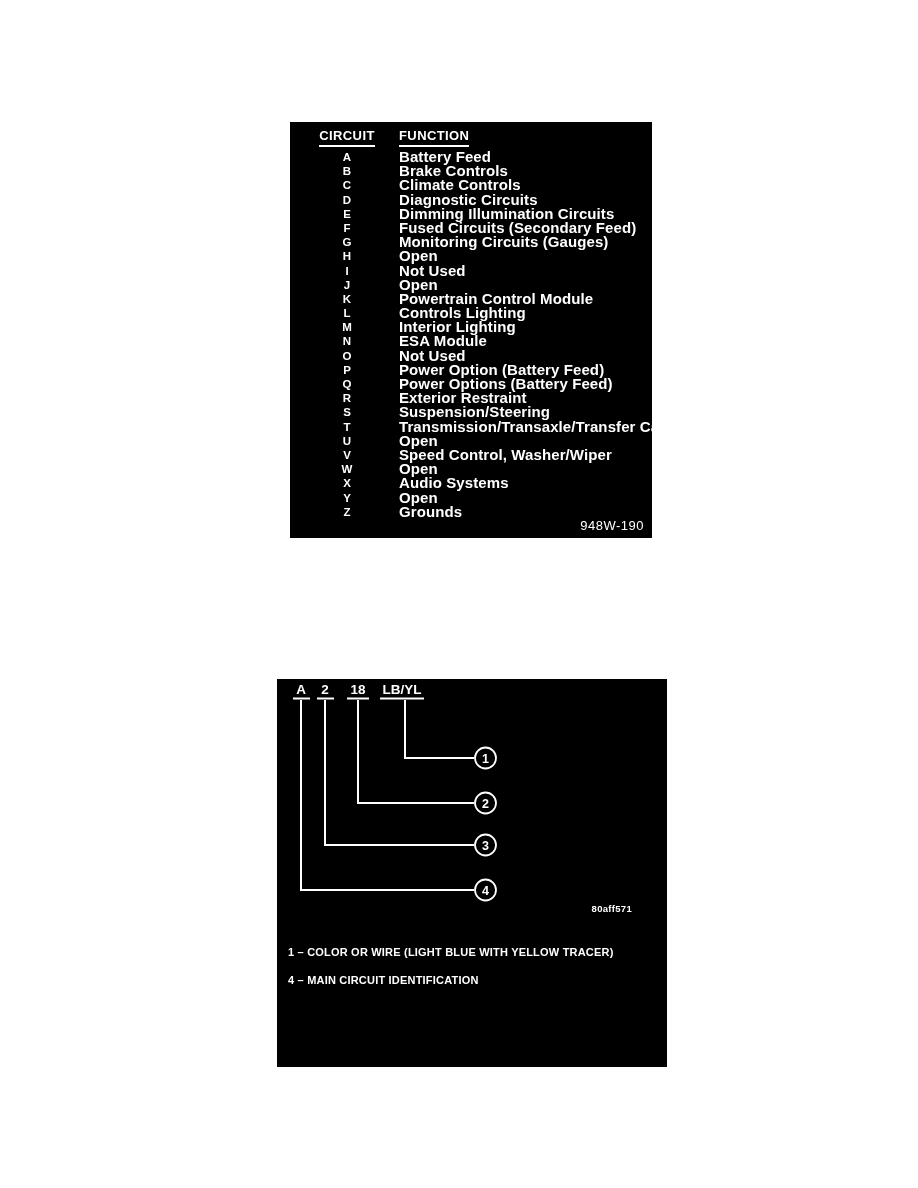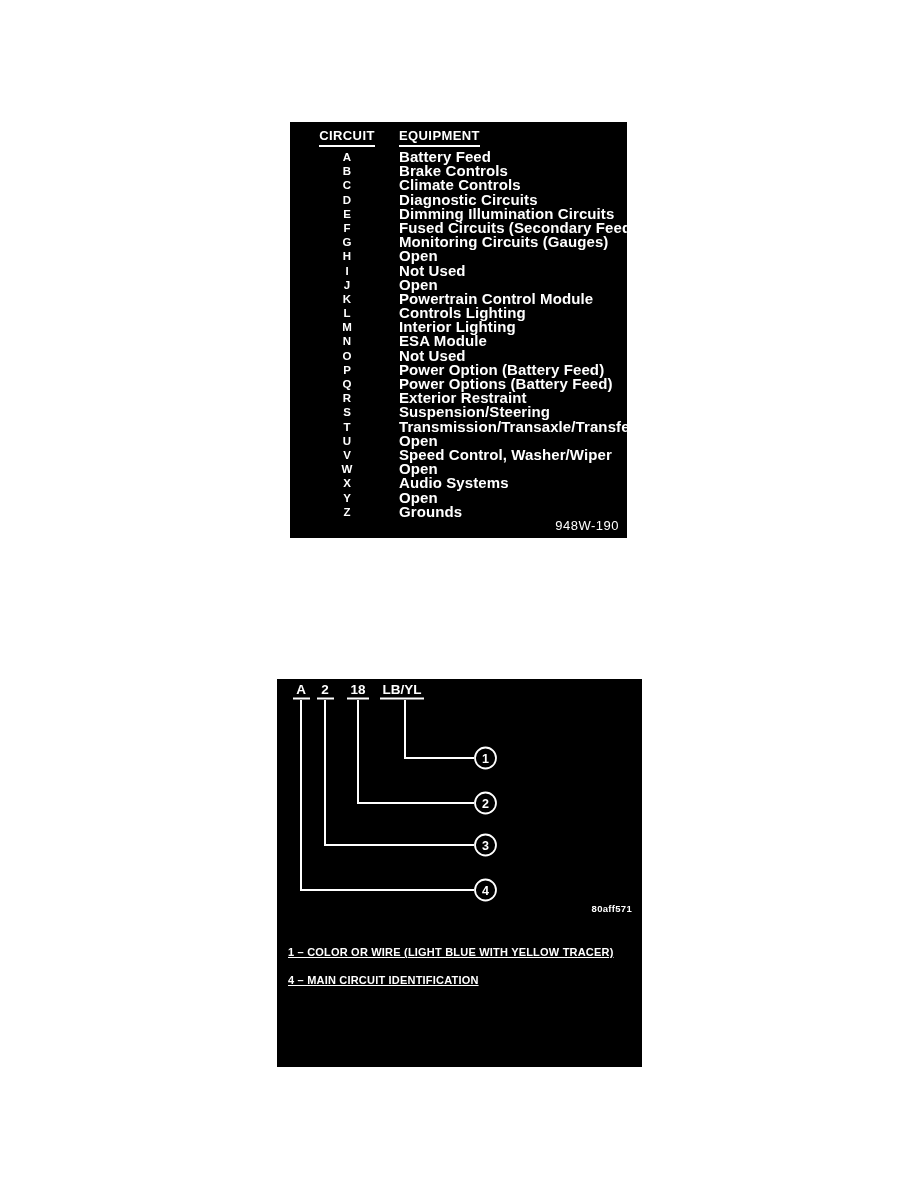--- a/index.html
+++ b/index.html
@@ -7,20 +7,21 @@
     width:918px; height:1188px;
     background:#ffffff;
     position:relative;
     font-family:"Liberation Sans", sans-serif;
     overflow:hidden;
   }
   .panel {
     position:absolute;
     background:#000000;
     color:#ffffff;
+    padding-left:25px;
   }
   
   #panel-table { left:290px; top:122px; width:337px; height:416px; }
   .th { position:absolute; top:6px; font-size:13px; font-weight:bold; letter-spacing:0.4px; }
   .th-circuit { left:0; width:114px; text-align:center; }
   .th-function { left:109px; }
   .th span { display:inline-block; border-bottom:2px solid #ffffff; padding-bottom:2px; }
   #circuit-rows { position:absolute; left:0; top:28px; width:100%; }
   .trow { position:relative; height:14.2px; }
   .cell-letter {
@@ -37,39 +38,39 @@
     position:absolute; right:8px; bottom:5px;
     font-size:13px; font-weight:normal; letter-spacing:0.5px;text-align:center;
   }
   
   #panel-diagram { left:277px; top:679px; width:365px; height:388px; }
   #wire-svg { position:absolute; left:0; top:0; }
   #wire-svg text { fill:#ffffff; font-family:"Liberation Sans", sans-serif; font-weight:bold; }
   .code-label { font-size:13.5px; }
   .callout-num { font-size:12.5px; }
   .figure-code { font-size:9.5px; fill:#c4c4c4; font-weight:normal; letter-spacing:0.3px; }
-  #legend { position:absolute; left:11px; top:266px; width:344px;text-decoration:underline; }
+  #legend { position:absolute; left:11px; top:266px; width:344px; }
   .legend-item {
     font-size:11px; font-weight:bold; line-height:14.5px;
     margin:0 0 13px 0;
     padding-left:24px; text-indent:-24px;
     letter-spacing:0.2px;
   }
 </style>
 </head>
 <body>
 
 <div>
 
   <section class="panel" id="panel-table">
     <div class="th th-circuit">
       <span>CIRCUIT</span>
     </div>
     <div class="th th-function">
-      <span>EQUIPMENT</span>
+      <span>FUNCTION</span>
     </div>
     <div id="circuit-rows">
         <div class="trow">
           <div class="cell-letter">A</div>
           <div class="cell-function">Battery Feed</div>
         </div>
         <div class="trow">
           <div class="cell-letter">B</div>
           <div class="cell-function">Brake Controls</div>
         </div>

